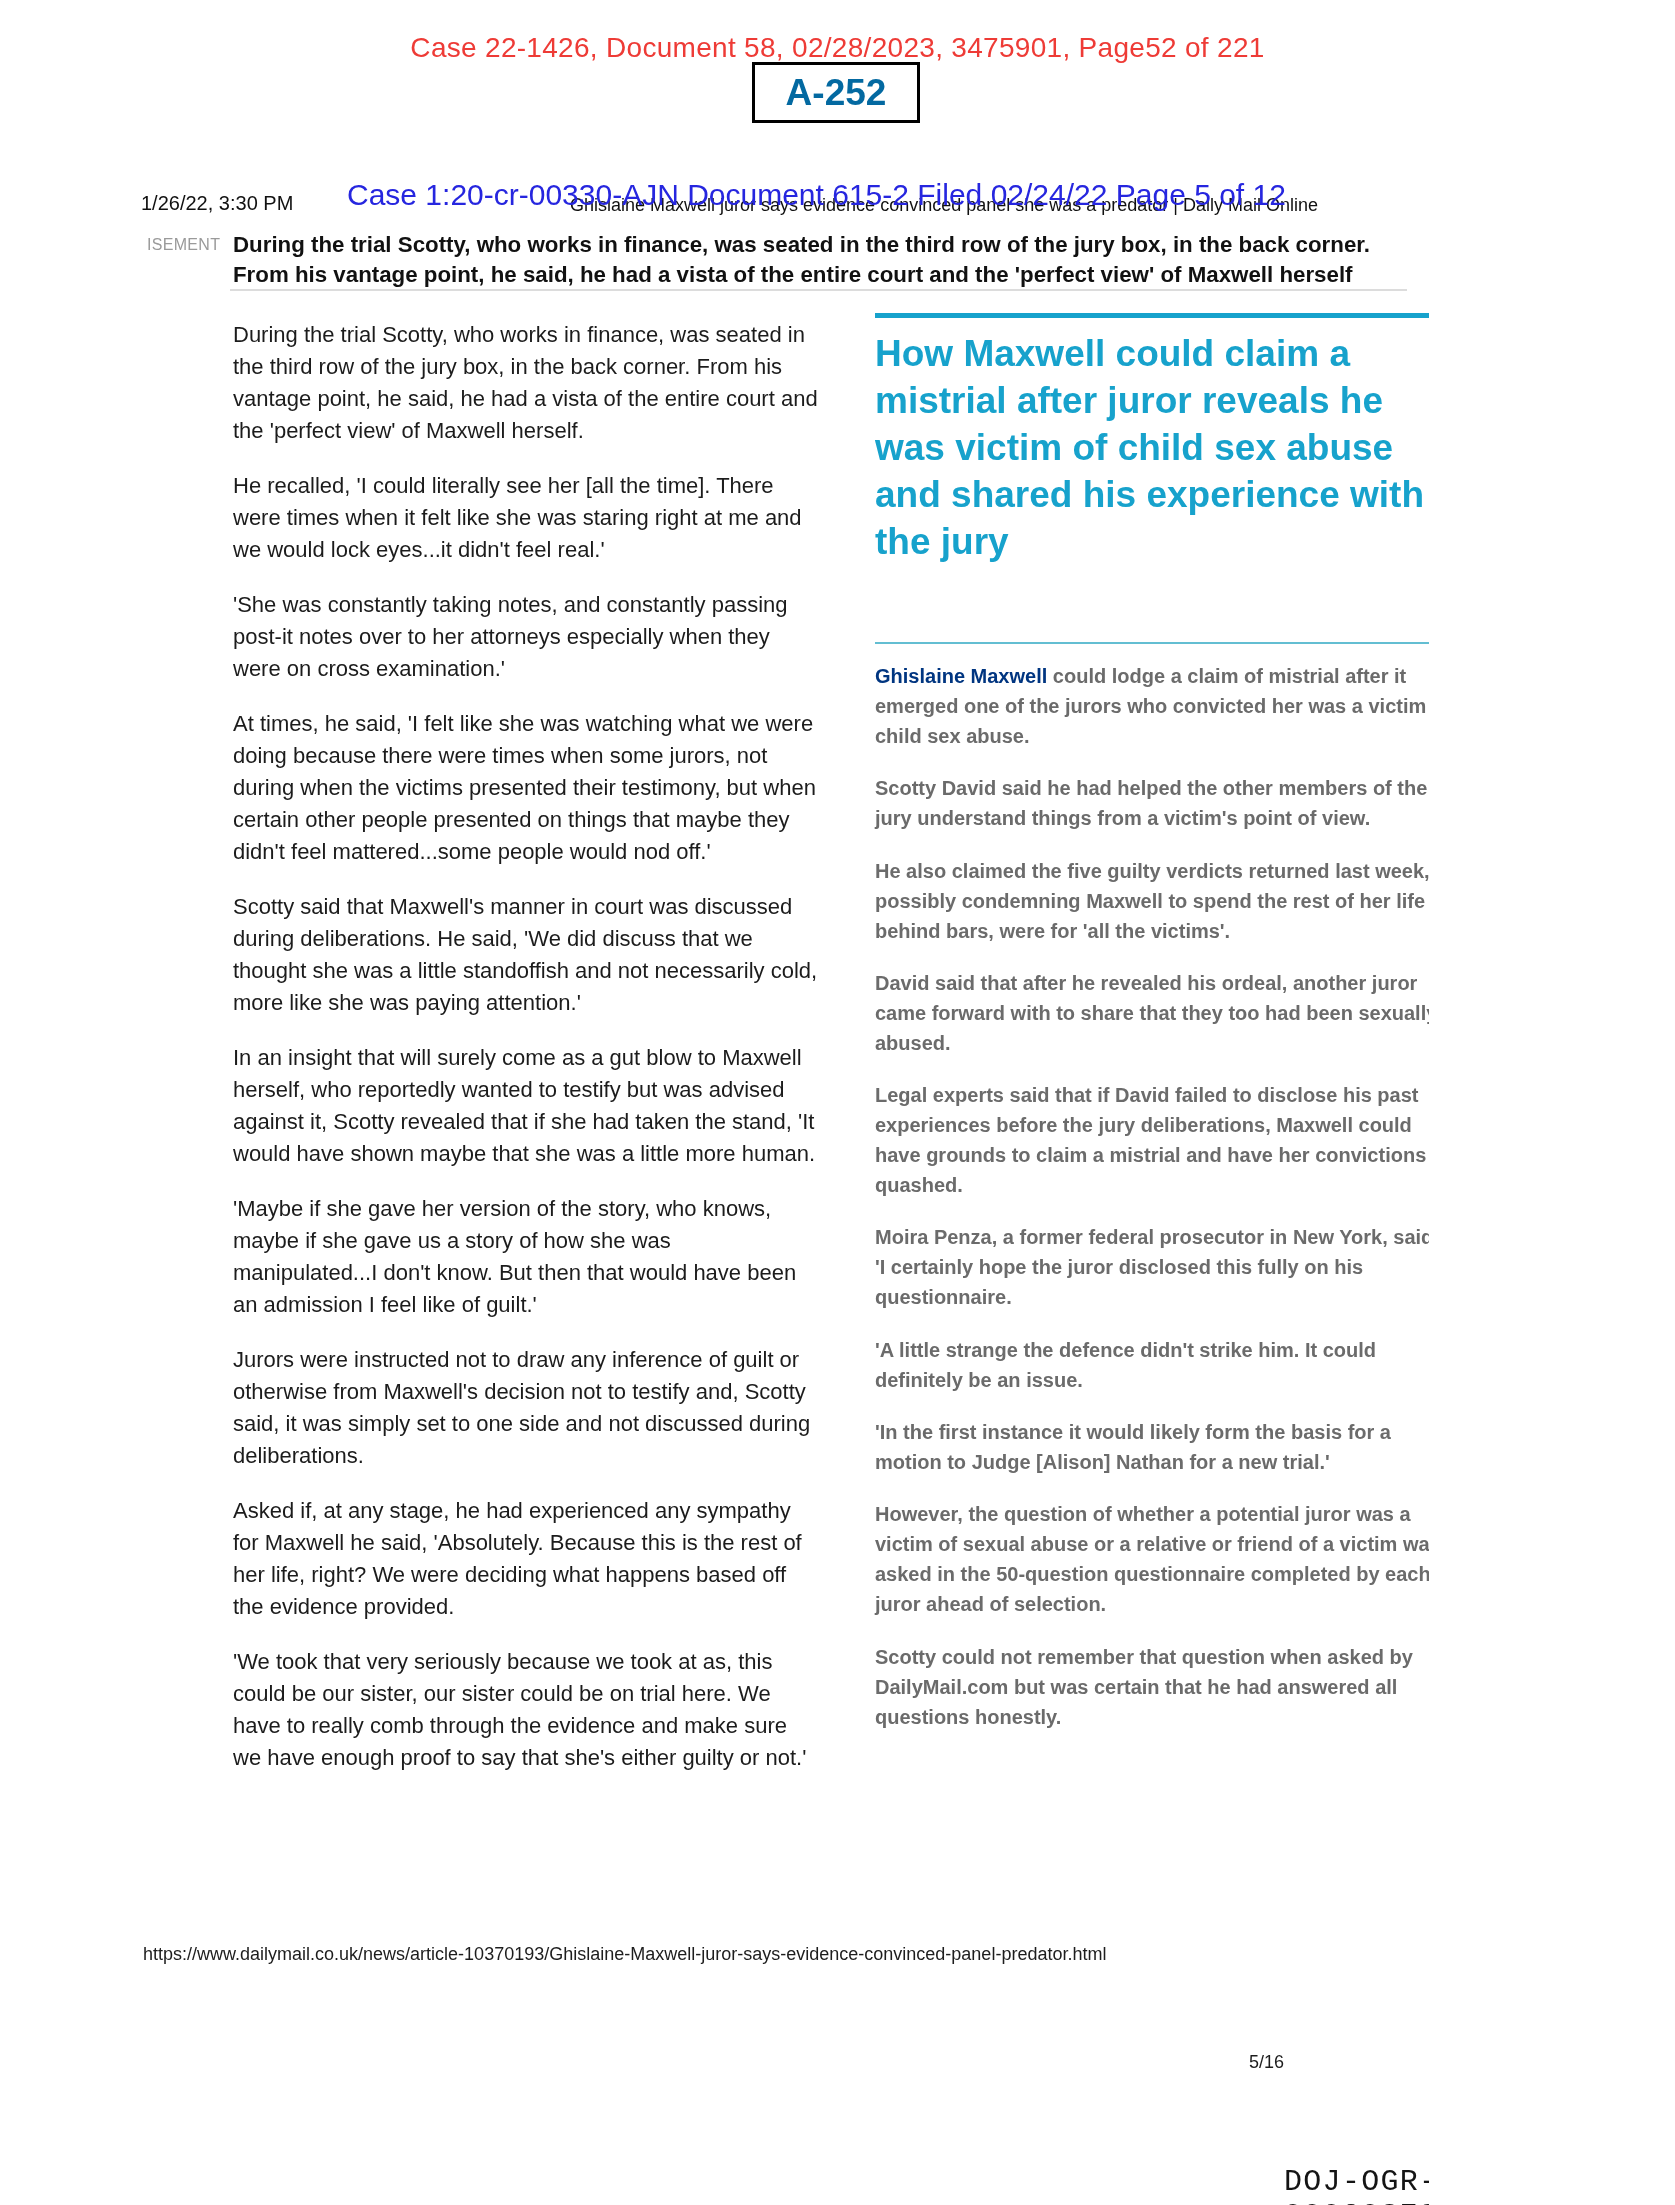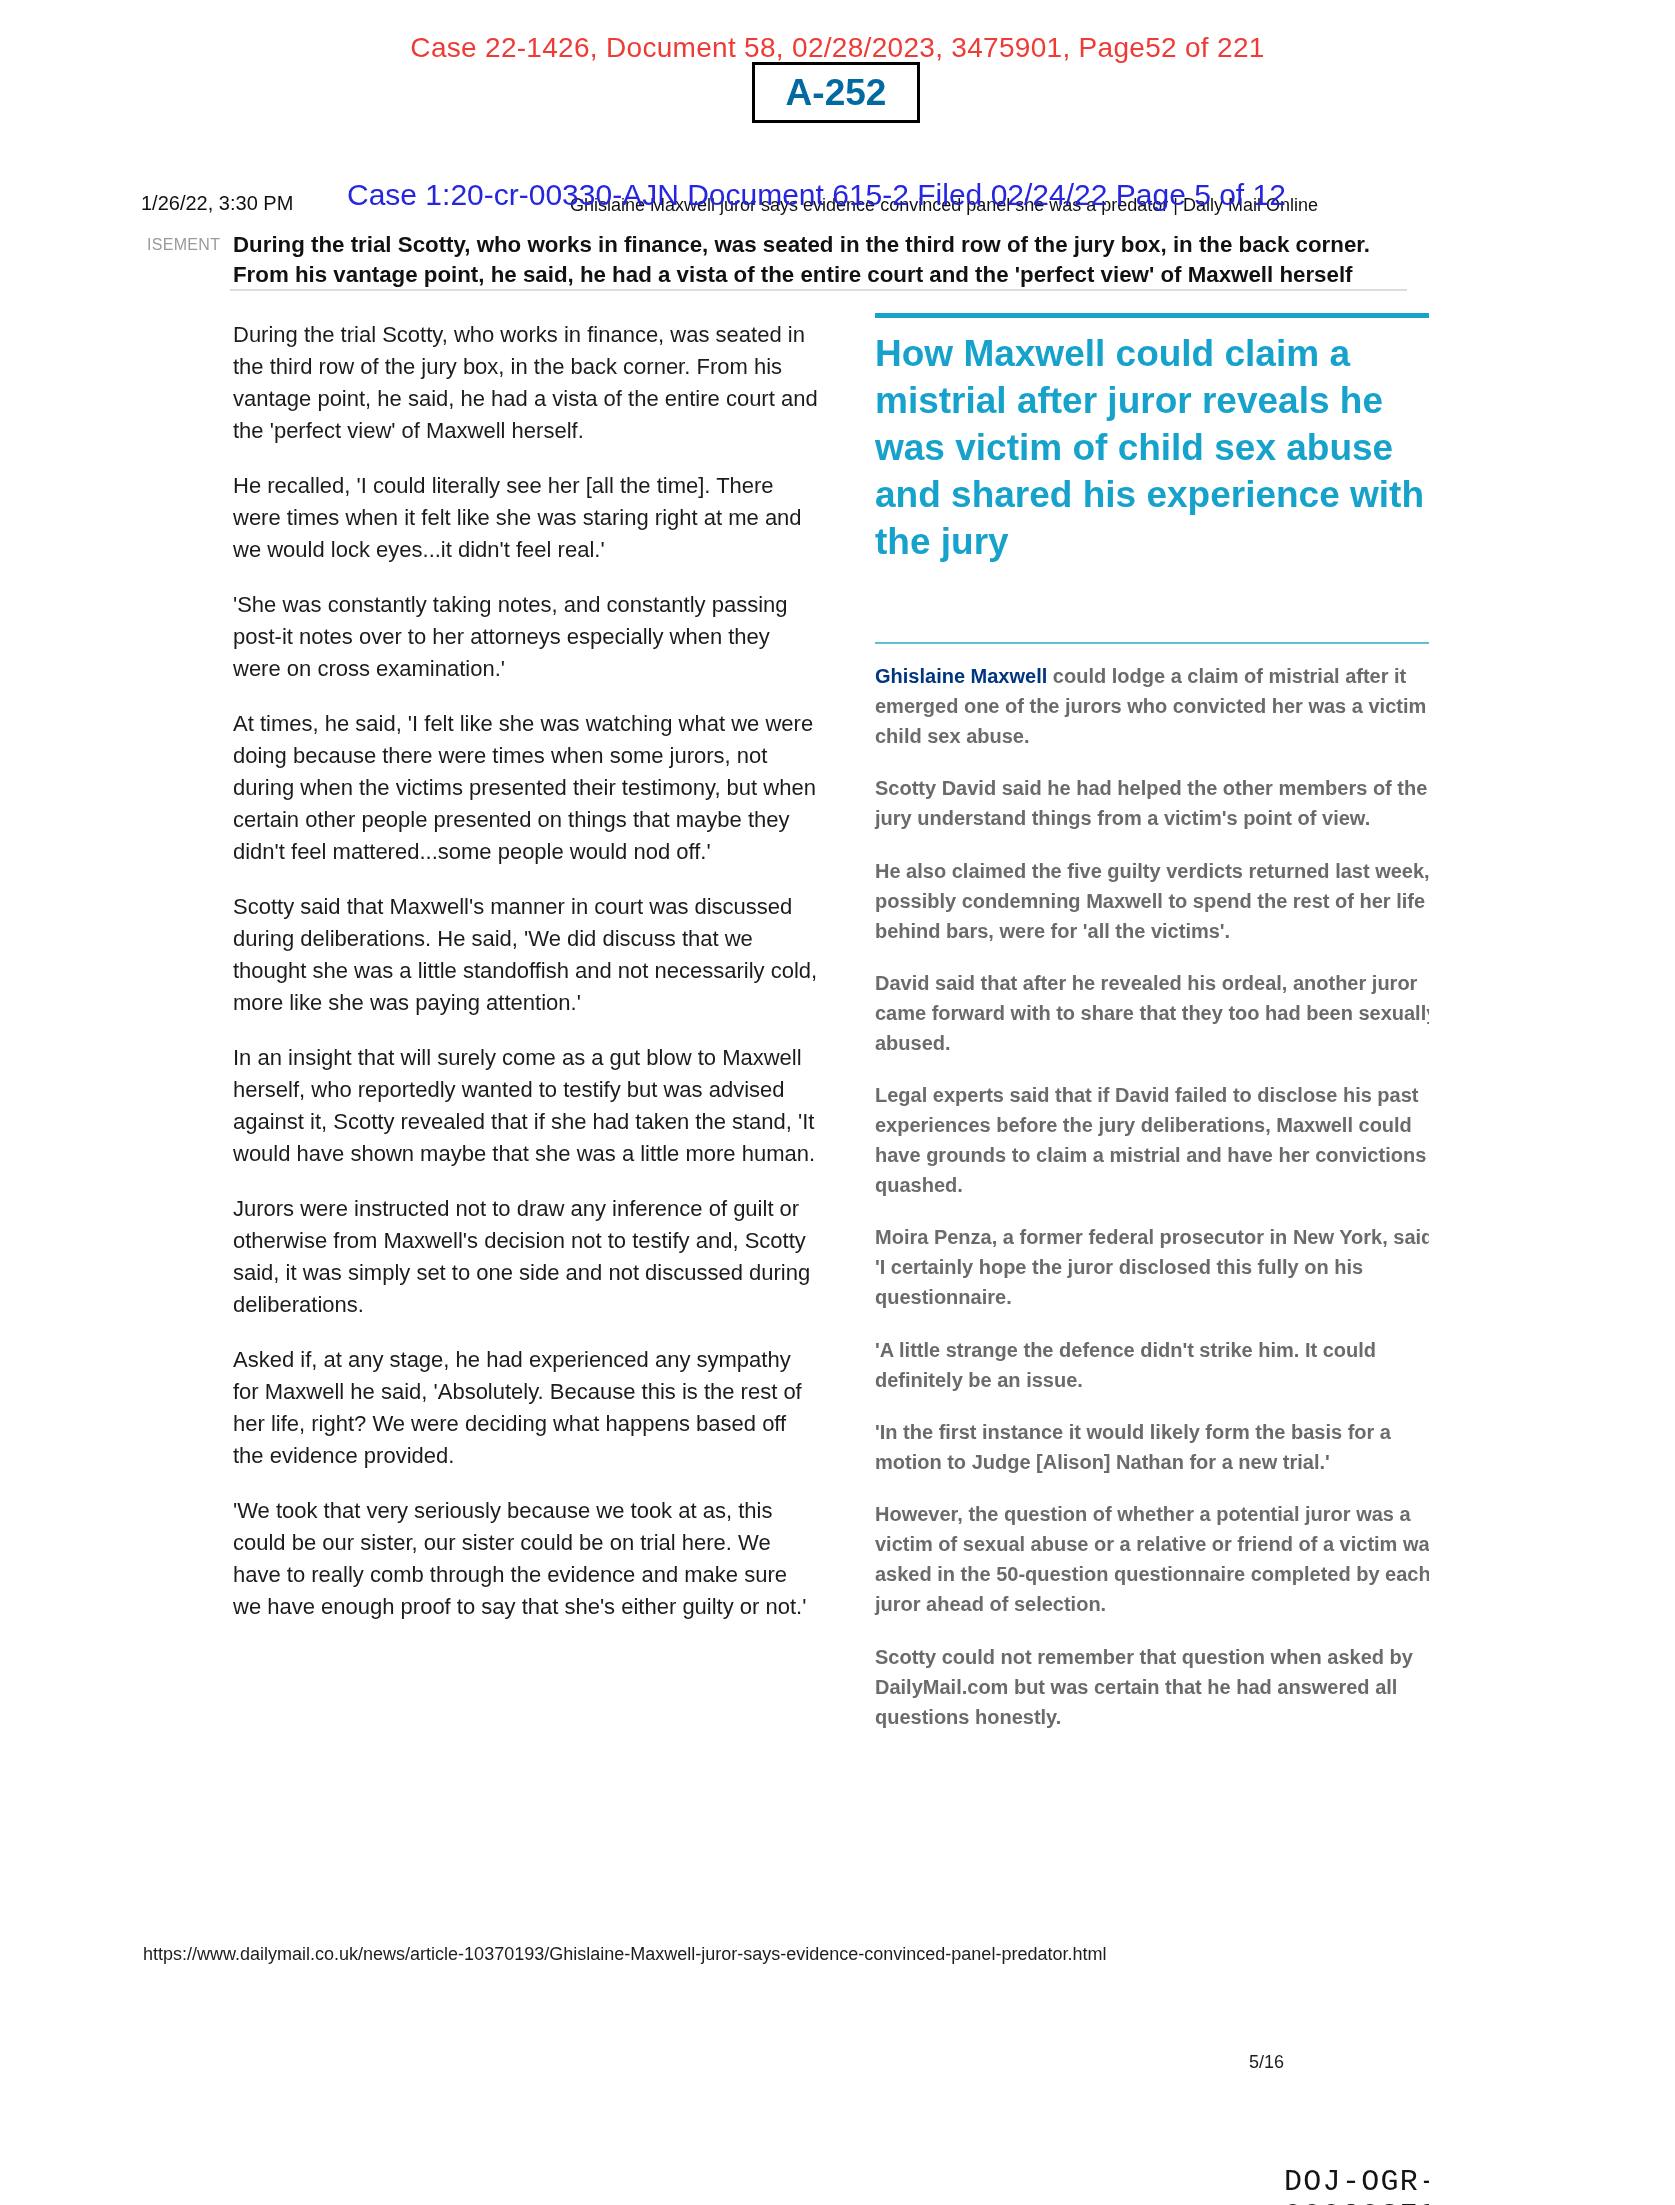--- a/index.html
+++ b/index.html
@@ -64,20 +64,21 @@
 
   <div class="abs" id="subhead-rule"></div>
 
   <div class="abs" id="left-column">
       <p>During the trial Scotty, who works in finance, was seated in the third row of the jury box, in the back corner. From his vantage point, he said, he had a vista of the entire court and the 'perfect view' of Maxwell herself.</p>
       <p>He recalled, 'I could literally see her [all the time]. There were times when it felt like she was staring right at me and we would lock eyes...it didn't feel real.'</p>
       <p>'She was constantly taking notes, and constantly passing post-it notes over to her attorneys especially when they were on cross examination.'</p>
       <p>At times, he said, 'I felt like she was watching what we were doing because there were times when some jurors, not during when the victims presented their testimony, but when certain other people presented on things that maybe they didn't feel mattered...some people would nod off.'</p>
       <p>Scotty said that Maxwell's manner in court was discussed during deliberations. He said, 'We did discuss that we thought she was a little standoffish and not necessarily cold, more like she was paying attention.'</p>
       <p>In an insight that will surely come as a gut blow to Maxwell herself, who reportedly wanted to testify but was advised against it, Scotty revealed that if she had taken the stand, 'It would have shown maybe that she was a little more human.</p>
+      <p>'Maybe if she gave her version of the story, who knows, maybe if she gave us a story of how she was manipulated...I don't know. But then that would have been an admission I feel like of guilt.'</p>
       <p>Jurors were instructed not to draw any inference of guilt or otherwise from Maxwell's decision not to testify and, Scotty said, it was simply set to one side and not discussed during deliberations.</p>
       <p>Asked if, at any stage, he had experienced any sympathy for Maxwell he said, 'Absolutely. Because this is the rest of her life, right? We were deciding what happens based off the evidence provided.</p>
       <p>'We took that very seriously because we took at as, this could be our sister, our sister could be on trial here. We have to really comb through the evidence and make sure we have enough proof to say that she's either guilty or not.'</p>
     </div>
 
   <div class="abs" id="headline-top-bar"></div>
 
   <div class="abs" id="headline">How Maxwell could claim a mistrial after juror reveals he was victim of child sex abuse and shared his experience with the jury</div>
 
   <div class="abs" id="headline-divider"></div>

